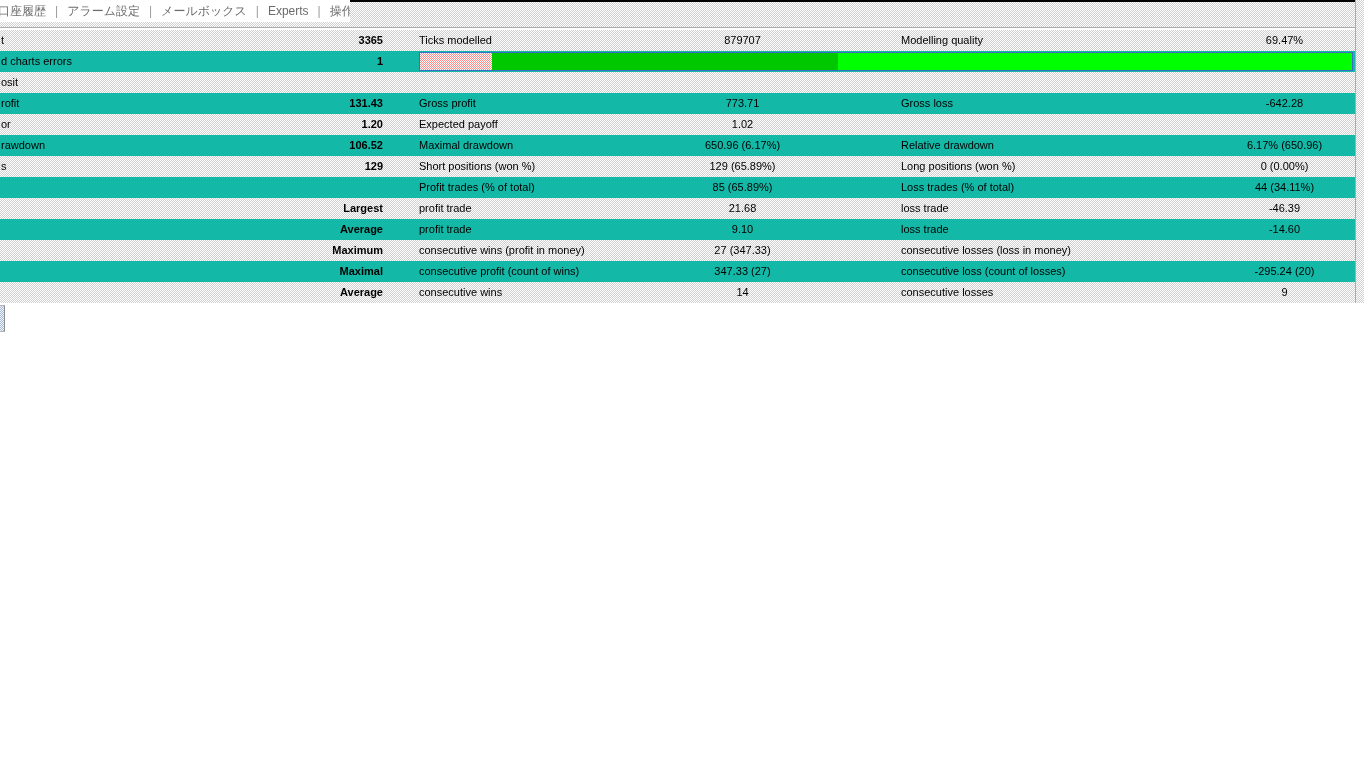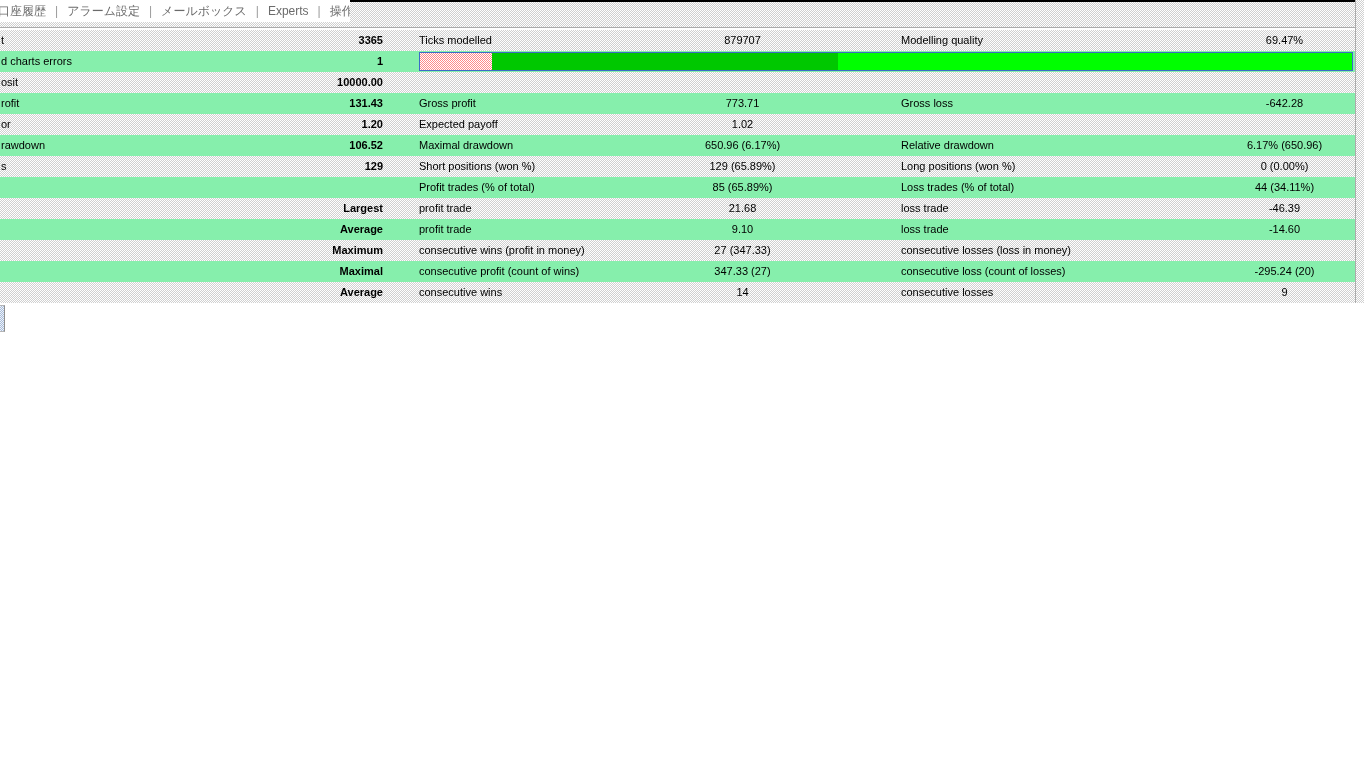--- a/index.html
+++ b/index.html
@@ -42,21 +42,21 @@
   .tab-sep { color:#9a9a9a; }
   .tabbar-empty { position:absolute; top:0; left:350px; width:1006px; height:22px;
                   border-top:2px solid #000; }
   .tab-underlay { position:absolute; top:22px; left:0; width:1356px; height:5px; }
   .tab-rule { position:absolute; top:27px; left:0; width:1356px; height:1px; background:#ababab; }
 
   
   .table { position:absolute; top:30px; left:0; width:1356px; }
   .row { position:relative; width:1356px; height:21px; font-size:11px; color:#000; }
   .row.odd  {  }
-  .row.even { background:#86efac; }
+  .row.even { background:#14b8a6; }
   .cell { position:absolute; top:0; height:21px; line-height:21px; white-space:nowrap; }
   .c1l { left:1px; }
   .c1v { left:160px; width:223px; text-align:right;font-weight:bold; }
   .c2l { left:419px; }
   .c2v { left:620px; width:245px; text-align:center; }
   .c3l { left:901px; }
   .c3v { left:1164px; width:241px; text-align:center; }
 
   .quality-bar { position:absolute; left:419px; top:1px; width:934px; height:19px;
                  border:1px solid #3c6cc8; display:flex; }
@@ -105,21 +105,20 @@
         <div class="cell c1l">d charts errors</div>
         <div class="cell c1v">1</div>
         <div class="quality-bar">
           <div class="seg dither-red" style="width: 72px;"></div>
           <div class="seg" style="width: 346px; background: rgb(0, 200, 0);"></div>
           <div class="seg" style="width: 514px; background: rgb(0, 255, 0);"></div>
         </div>
       </div>
       <div class="row odd dither">
         <div class="cell c1l">osit</div>
-        <div class="cell c1v">10000.00</div>
       </div>
       <div class="row even">
         <div class="cell c1l">rofit</div>
         <div class="cell c1v">131.43</div>
         <div class="cell c2l">Gross profit</div>
         <div class="cell c2v">773.71</div>
         <div class="cell c3l">Gross loss</div>
         <div class="cell c3v">-642.28</div>
       </div>
       <div class="row odd dither">

